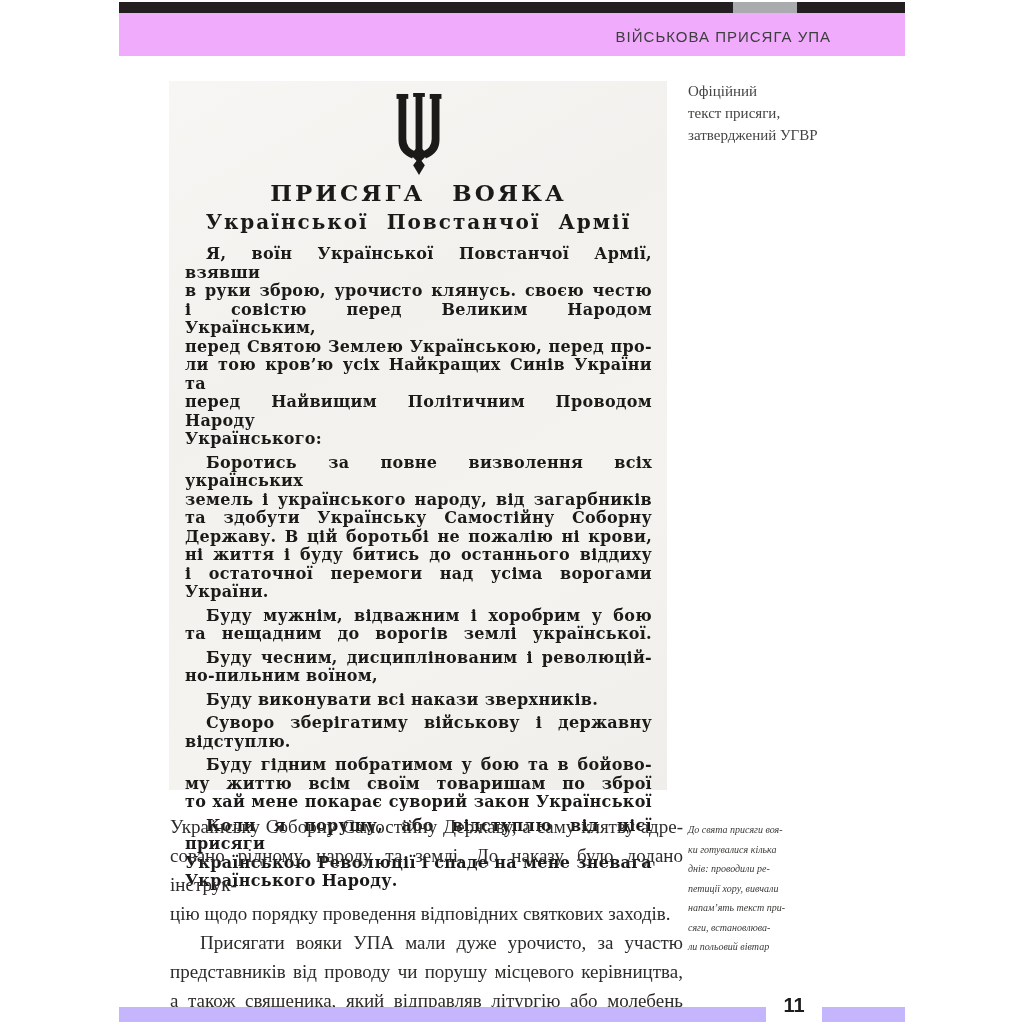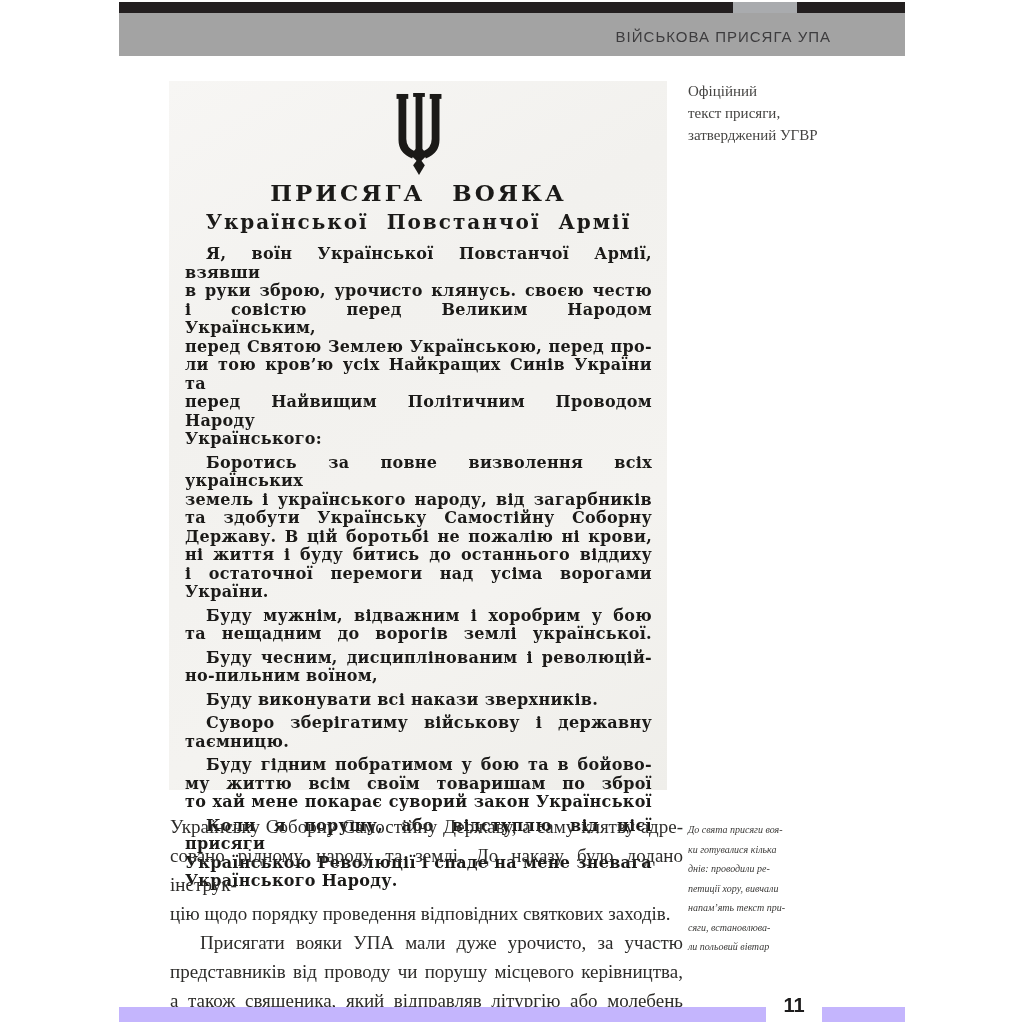--- a/index.html
+++ b/index.html
@@ -2,21 +2,21 @@
 <html><head>
 <meta charset="utf-8">
 <style>
   html,body{margin:0;padding:0;background:#ffffff;}
   #page{position:relative;width:1024px;height:1024px;background:#ffffff;overflow:hidden;
         font-family:"Liberation Serif",serif;}
 
   
   .header-band{position:absolute;left:119px;top:2px;width:786px;}
   .band-black{height:11px;background:#231f20;}
-  .band-gray{height:43px;background:#a3a3a3;position:relative;}
+  .band-gray{height:43px;background:#f0abfc;position:relative;}
   .band-notch{position:absolute;left:614px;top:-11px;width:64px;height:11px;background:#a9abae;}
   .header-title{position:absolute;right:74px;top:15px;
         font-family:"Liberation Sans",sans-serif;font-size:15px;letter-spacing:1px;
         color:#3d3c3e;white-space:nowrap;}
 
   
   .scan{position:absolute;left:169px;top:81px;width:498px;height:709px;
         background:linear-gradient(150deg,#f7f6f4 0%,#f2f1ee 35%,#f4f3f0 70%,#efeeea 100%);
         color:#1b1a18;font-family:"DejaVu Serif",serif;font-weight:bold;
         box-sizing:border-box;padding:0 15px 0 16px;}
@@ -116,21 +116,21 @@
         <div class="sline">та нещадним до ворогів землі української.</div>
 
         <div class="sline first">Буду чесним, дисциплінованим і революцій-</div>
 
         <div class="sline end">но-пильним воїном,</div>
 
         <div class="sline first end">Буду виконувати всі накази зверхників.</div>
 
         <div class="sline first">Суворо зберігатиму військову і державну</div>
 
-        <div class="sline end">таємницю.</div>
+        <div class="sline end">відступлю.</div>
 
         <div class="sline first">Буду гідним побратимом у бою та в бойово-</div>
 
         <div class="sline">му життю всім своїм товаришам по зброї</div>
 
         <div class="sline">то хай мене покарає суворий закон Української</div>
 
         <div class="sline first">Коли я порушу, або відступлю від цієї присяги</div>
 
         <div class="sline">Українською Революції і спаде на мене зневага</div>

